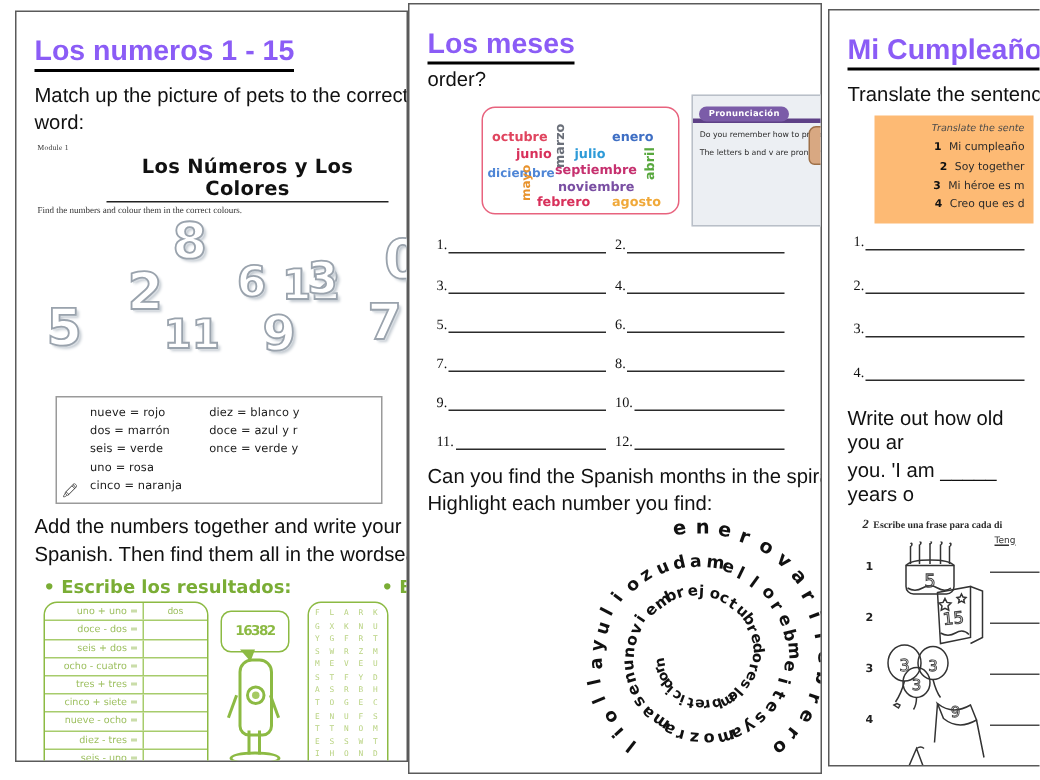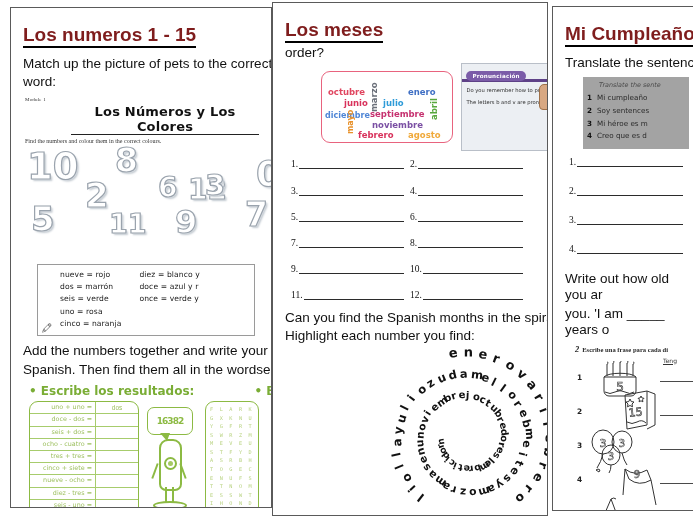--- a/index.html
+++ b/index.html
@@ -21,21 +21,21 @@
   #panel-numeros{ left:10px; top:7px; width:262px; height:501px; z-index:1; }
   #panel-meses  { left:272px; top:2px; width:276px; height:514px; z-index:2; }
   #panel-cumple { left:552px; top:6px; width:150px; height:505px; z-index:3; }
 
   .pad{ padding:10px 12px 0 12px; }
 
   h1.ws-title{
     font-size:19px;
     font-weight:bold;
     margin:6px 0 6px 0;
-    color:#7f1d1d;
+    color:#8b5cf6;
     display:inline-block;
     border-bottom:2px solid #000;
     line-height:1.15;
     white-space:nowrap;
   }
   p.instr{
     font-size:13.5px;
     margin:2px 0 6px 0;
     color:#111;
     line-height:1.22;
@@ -196,24 +196,25 @@
   .ans .n{ font-size:9.5px; font-family:"Liberation Serif",serif; color:#111; padding-right:1px;}
   .ans .ln{ flex:1; border-bottom:1.1px solid #2b2b2b; height:11px; margin-right:6px;}
 
   
   .spiral-wrap{ position:relative; height:175px; margin-top:2px;}
   .spiral{ position:absolute; left:88px; top:-6px; width:190px; height:190px;}
   .sp-ch{ position:absolute; left:50%; top:50%; font-family:"DejaVu Sans",sans-serif; font-weight:bold; color:#111;}
 
   
   .sent-box{
-    background:#a3a3a3;
+    background:#fdba74;
     margin:4px 0 0 18px;
     padding:4px 6px 5px 4px;
     font-family:"DejaVu Sans",sans-serif;
+    text-align:right;
   }
   .sent-title{ font-size:6.4px; font-style:italic; color:#4a4a4a; margin:0 0 4px 12px;}
   .sent-row{ font-size:7.2px; color:#2a2a2a; margin-bottom:3.6px; white-space:nowrap;}
   .sent-row b{ color:#111; margin-right:5px; }
 
   .ans-r{ padding:0 0 0 4px; margin-top:6px;}
   .ans-r .ans-row{ margin-bottom:17px;}
 
   .birthday{ position:relative; margin-top:4px; height:200px;}
   .bd-head{ font-size:6.6px; font-weight:bold; color:#2a2a2a; font-family:"Liberation Serif",serif; margin-left:10px;}
@@ -232,21 +233,20 @@
     <h1 class="ws-title">Los numeros 1 - 15</h1>
     <p class="instr">Match up the picture of pets to the correct Sp</p>
     <p class="instr" style="margin-top:-4px">word:</p>
 
     <div class="num-sheet">
       <div class="mod-label">Module 1</div>
       <div class="num-head">Los Números y Los Colores</div>
       <div class="sub-find">Find the numbers and colour them in the correct colours.</div>
 
       <div class="bignums">
-        <span class="bn" style="left:4px;top:6px;font-size:37px;">10</span>
         <span class="bn" style="left:92px;top:2px;font-size:33px;">8</span>
         <span class="bn" style="left:165px;top:0px;font-size:28px;margin-top:34px;">12</span>
         <span class="bn" style="left:62px;top:36px;font-size:34px;">2</span>
         <span class="bn" style="left:135px;top:32px;font-size:28px;">6</span>
         <span class="bn" style="left:182px;top:29px;font-size:29px;">3</span>
         <span class="bn" style="left:233px;top:14px;font-size:36px;">0</span>
         <span class="bn" style="left:8px;top:60px;font-size:34px;">5</span>
         <span class="bn" style="left:86px;top:68px;font-size:27px;">11</span>
         <span class="bn" style="left:152px;top:64px;font-size:32px;">9</span>
         <span class="bn" style="left:222px;top:56px;font-size:33px;">7</span>
@@ -535,21 +535,21 @@
 </div>
 
 <div class="panel" id="panel-cumple">
   <div class="pad">
     <h1 class="ws-title">Mi Cumpleaños</h1>
     <p class="instr">Translate the sentences</p>
 
     <div class="sent-box">
       <div class="sent-title">Translate the sente</div>
       <div class="sent-row"><b>1</b><span>Mi cumpleaño</span></div>
-      <div class="sent-row"><b>2</b><span>Soy sentences</span></div>
+      <div class="sent-row"><b>2</b><span>Soy together</span></div>
       <div class="sent-row"><b>3</b><span>Mi héroe es m</span></div>
       <div class="sent-row"><b>4</b><span>Creo que es d</span></div>
     </div>
 
     <div class="answers ans-r">
       <div class="ans-row">
           <div class="ans">
             <span class="n">1.</span>
             <span class="ln"></span>
           </div>

